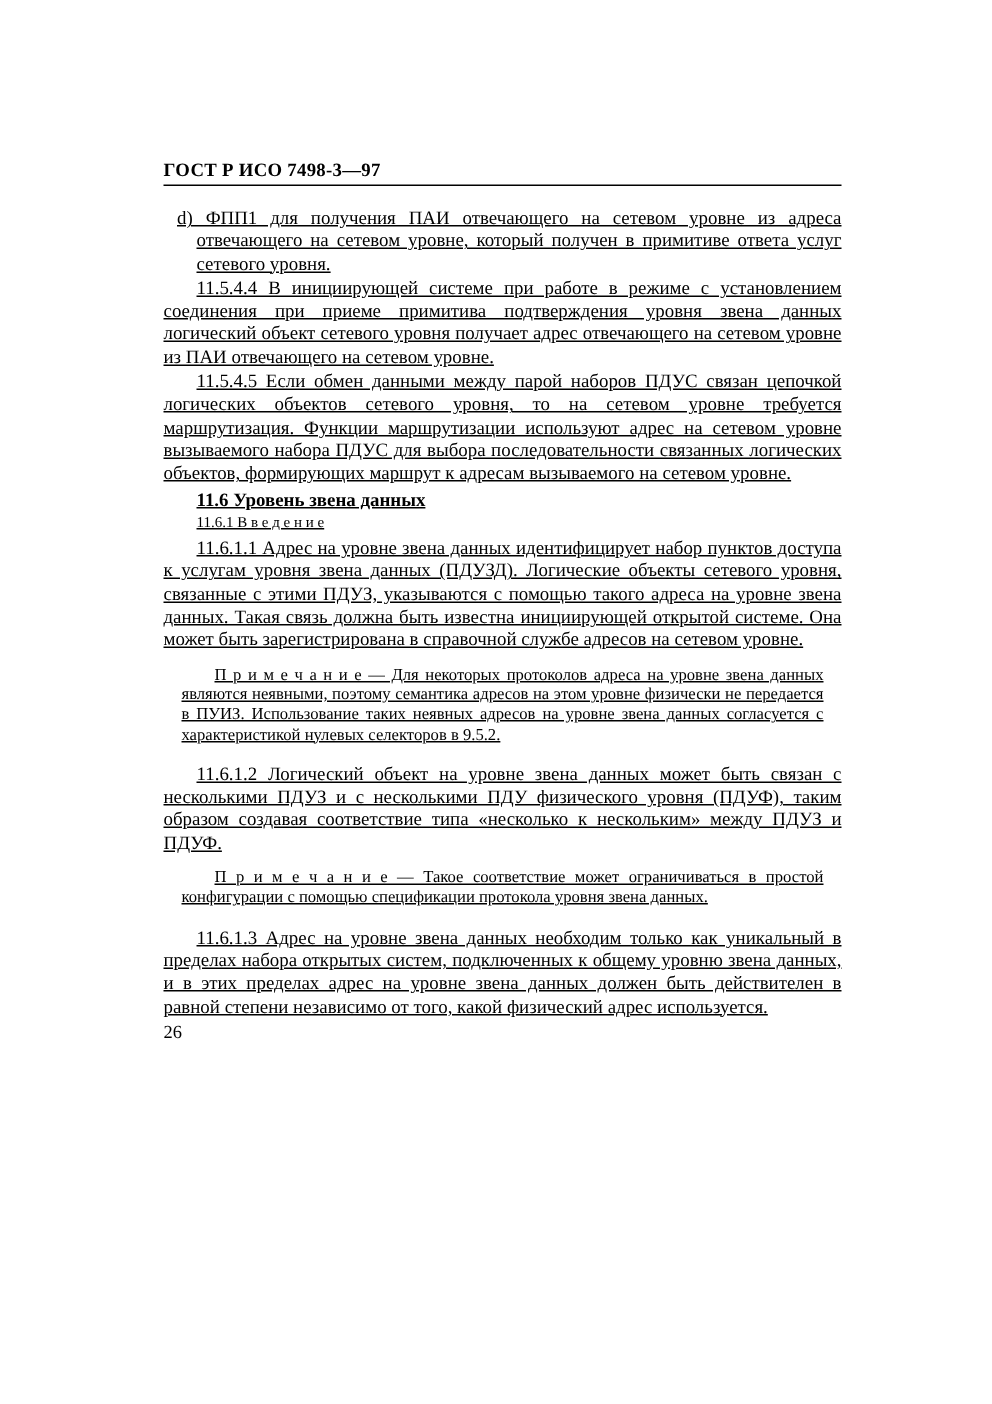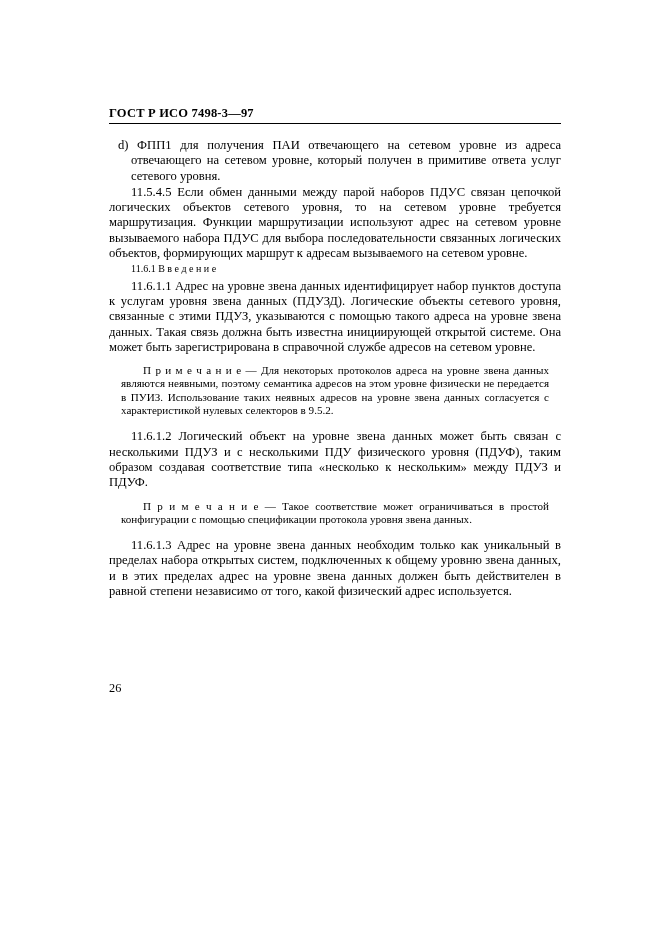--- a/index.html
+++ b/index.html
@@ -46,20 +46,21 @@
     top: 138px;
     width: 452px;
   }
   p {
     margin: 0;
     font-size: 12.6px;
     line-height: 15.3px;
     text-align: justify;
     text-justify: inter-word;
     hyphens: manual;
+    text-decoration: underline;
   }
   .ind-first {
     text-indent: 22px;
   }
   .hang-d {
     padding-left: 22px;
     text-indent: -13px;
   }
   .blk {
     margin-top: 1px;
@@ -104,23 +105,25 @@
 
   <div class="header">
     <div class="header-title">ГОСТ Р ИСО 7498-3—97</div>
     <div class="header-rule"></div>
   </div>
 
   <div class="content">
 
     <p class="hang-d">d)  ФПП1 для получения ПАИ отвечающего на сетевом уровне из адреса отвечающего на сетевом уровне, который получен в примитиве ответа услуг сетевого уровня.</p>
 
+    <p class="ind-first blk">11.5.4.4 В инициирующей системе при работе в режиме с установлением соединения при приеме примитива подтверждения уровня звена данных логический объект сетевого уровня получает адрес отвечающего на сетевом уровне из ПАИ отвечающего на сетевом уровне.</p>
 
     <p class="ind-first blk">11.5.4.5 Если обмен данными между парой наборов ПДУС связан цепочкой логических объектов сетевого уровня, то на сетевом уровне требуется маршрутизация. Функции маршрутизации используют адрес на сетевом уровне вызываемого набора ПДУС для выбора последовательности связанных логических объектов, формирующих маршрут к адресам вызываемого на сетевом уровне.</p>
 
+    <p class="sec-head">11.6  Уровень звена данных</p>
 
     <p class="sub-head">11.6.1  В в е д е н и е</p>
 
     <p class="ind-first gap-s">11.6.1.1 Адрес на уровне звена данных идентифицирует набор пунктов доступа к услугам уровня звена данных (ПДУЗД). Логические объекты сетевого уровня, связанные с этими ПДУЗ, указываются с помощью такого адреса на уровне звена данных. Такая связь должна быть известна инициирующей открытой системе. Она может быть зарегистрирована в справочной службе адресов на сетевом уровне.</p>
 
     <p class="note note-gap note-ind">П р и м е ч а н и е — Для некоторых протоколов адреса на уровне звена данных являются неявными, поэтому семантика адресов на этом уровне физически не передается в ПУИЗ. Использование таких неявных адресов на уровне звена данных согласуется с характеристикой нулевых селекторов в 9.5.2.</p>
 
     <p class="ind-first gap-l">11.6.1.2 Логический объект на уровне звена данных может быть связан с несколькими ПДУЗ и с несколькими ПДУ физического уровня (ПДУФ), таким образом создавая соответствие типа «несколько к нескольким» между ПДУЗ и ПДУФ.</p>
 
     <p class="note note-gap note-ind">П р и м е ч а н и е — Такое соответствие может ограничиваться в простой конфигурации с помощью спецификации протокола уровня звена данных.</p>

